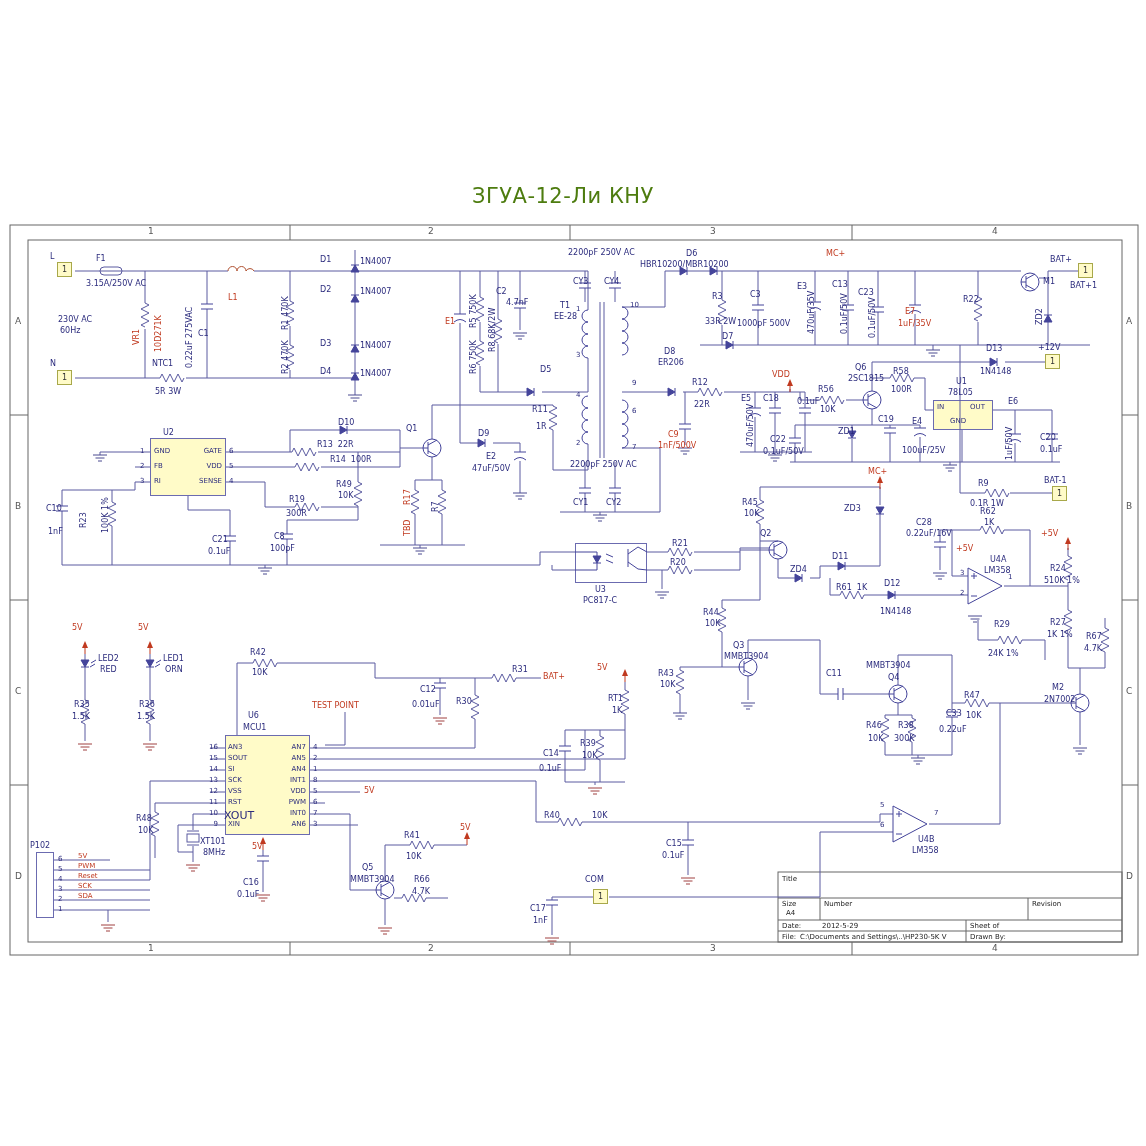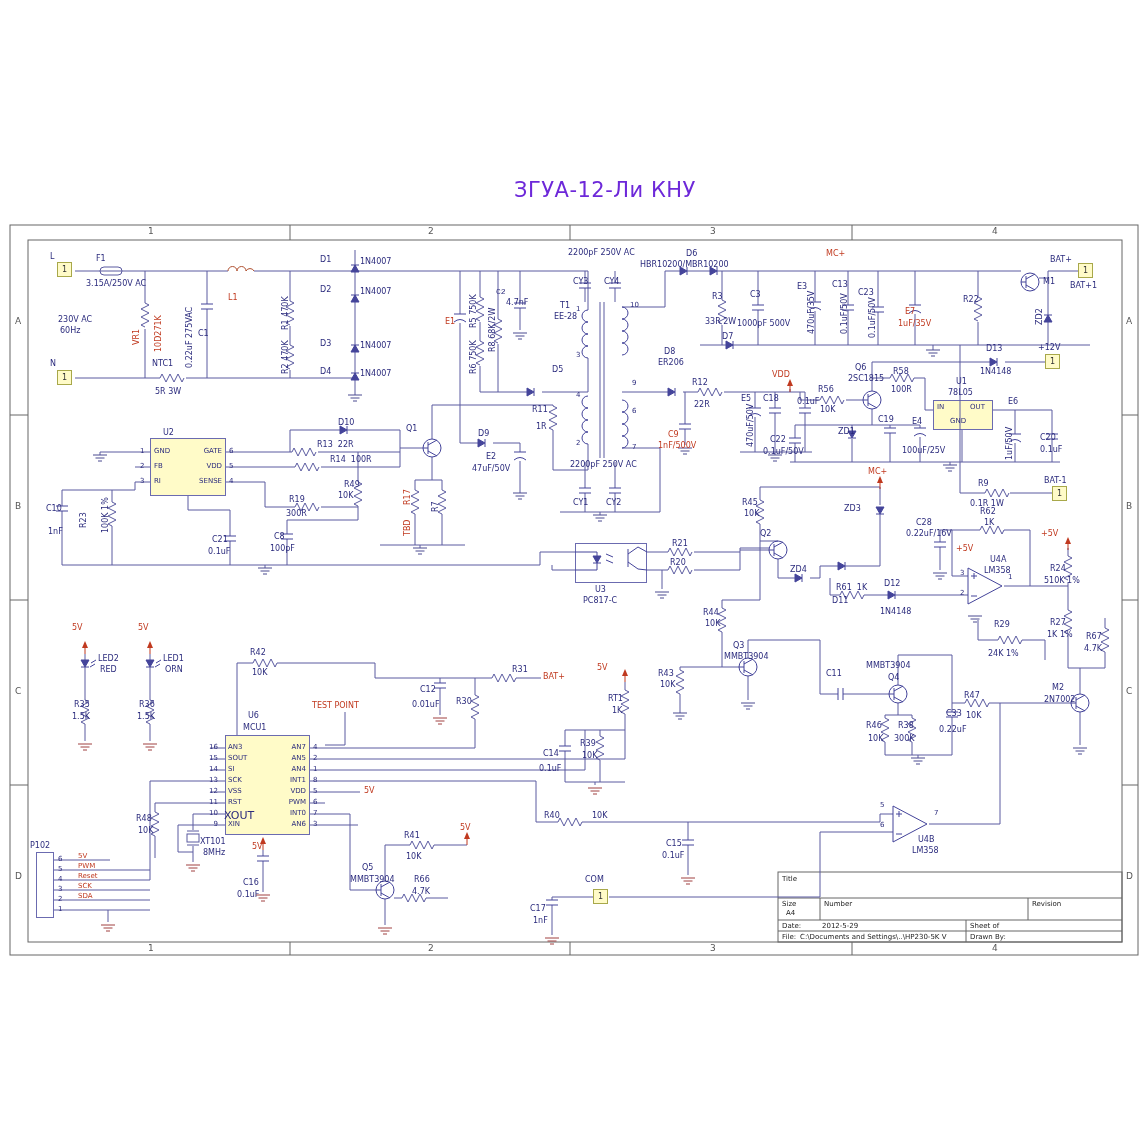--- a/index.html
+++ b/index.html
@@ -6,21 +6,21 @@
   #stage{position:relative;width:1146px;height:1146px;font-family:"DejaVu Sans",sans-serif;overflow:hidden;background:#fff;}
   #boxes,#overlay{position:absolute;left:0;top:0;width:1146px;height:1146px;}
   svg.sch{position:absolute;left:0;top:0;}
   .lbl{position:absolute;font-size:8px;line-height:1;color:#2b2b7d;white-space:pre;}
   .lbl.red{color:#c0391f;}
   .lbl.gray{color:#555;}
   .lbl.vert{transform-origin:0 0;transform:rotate(-90deg);}
   .term{position:absolute;width:15px;height:15px;background:#fffbc8;border:1px solid #a8a84a;box-sizing:border-box;font-size:8px;color:#333;text-align:center;line-height:13px;}
   .icbox{position:absolute;background:#fffbc8;border:1px solid #6b6bb0;box-sizing:border-box;}
   .icbox.white{background:#fff;}
-  .main-title{position:absolute;left:472px;top:178px;font-size:21px;color:#6d28d9;letter-spacing:.5px;margin-left:42px;}
+  .main-title{position:absolute;left:472px;top:184px;font-size:21px;color:#4d7c0f;letter-spacing:.5px;}
   .tbt{position:absolute;font-size:7px;color:#222;}
 </style>
 </head>
 <body>
 
 <div id="stage">
 
   <div id="boxes">
       <div class="icbox" style="left: 150px; top: 438px; width: 76px; height: 58px;"></div>
       <div class="icbox" style="left: 933px; top: 400px; width: 60px; height: 30px;"></div>
@@ -344,23 +344,23 @@
       <span class="lbl" style="left: 320px; top: 286px;">D2</span>
       <span class="lbl" style="left: 360px; top: 288px;">1N4007</span>
       <span class="lbl" style="left: 320px; top: 340px;">D3</span>
       <span class="lbl" style="left: 360px; top: 342px;">1N4007</span>
       <span class="lbl" style="left: 320px; top: 368px;">D4</span>
       <span class="lbl" style="left: 360px; top: 370px;">1N4007</span>
       <span class="lbl red" style="left: 445px; top: 318px;">E1</span>
       <span class="lbl vert" style="left: 470px; top: 328px;">R5 750K</span>
       <span class="lbl vert" style="left: 489px; top: 352px;">R8 68K/2W</span>
       <span class="lbl vert" style="left: 470px; top: 374px;">R6 750K</span>
-      <span class="lbl" style="left: 496px; top: 288px; font-family: Liberation Mono, monospace;">C2</span>
+      <span class="lbl" style="left: 496px; top: 288px;">C2</span>
       <span class="lbl" style="left: 506px; top: 299px;">4.7nF</span>
-      <span class="lbl" style="left: 540px; top: 366px; margin-left: 12px;">D5</span>
+      <span class="lbl" style="left: 540px; top: 366px;">D5</span>
       <span class="lbl" style="left: 568px; top: 249px;">2200pF 250V AC</span>
       <span class="lbl" style="left: 573px; top: 278px;">CY3</span>
       <span class="lbl" style="left: 604px; top: 278px;">CY4</span>
       <span class="lbl" style="left: 560px; top: 302px;">T1</span>
       <span class="lbl" style="left: 554px; top: 313px;">EE-28</span>
       <span class="lbl" style="left: 576px; top: 306px; font-size: 7px;">1</span>
       <span class="lbl" style="left: 576px; top: 352px; font-size: 7px;">3</span>
       <span class="lbl" style="left: 576px; top: 392px; font-size: 7px;">4</span>
       <span class="lbl" style="left: 576px; top: 440px; font-size: 7px;">2</span>
       <span class="lbl" style="left: 630px; top: 302px; font-size: 7px;">10</span>
@@ -428,21 +428,21 @@
       <span class="lbl red" style="left: 658px; top: 442px;">1nF/500V</span>
       <span class="lbl" style="left: 532px; top: 406px;">R11</span>
       <span class="lbl" style="left: 536px; top: 423px;">1R</span>
       <span class="lbl" style="left: 478px; top: 430px;">D9</span>
       <span class="lbl" style="left: 486px; top: 453px;">E2</span>
       <span class="lbl" style="left: 472px; top: 465px;">47uF/50V</span>
       <span class="lbl" style="left: 338px; top: 419px;">D10</span>
       <span class="lbl" style="left: 406px; top: 425px;">Q1</span>
       <span class="lbl" style="left: 284px; top: 441px; padding-left: 33px;">R13  22R</span>
       <span class="lbl" style="left: 282px; top: 456px; padding-left: 48px;">R14  100R</span>
-      <span class="lbl" style="left: 344px; top: 481px;">R49</span>
+      <span class="lbl" style="left: 336px; top: 481px;">R49</span>
       <span class="lbl" style="left: 338px; top: 492px;">10K</span>
       <span class="lbl" style="left: 289px; top: 496px;">R19</span>
       <span class="lbl" style="left: 286px; top: 510px;">300R</span>
       <span class="lbl red vert" style="left: 404px; top: 505px;">R17</span>
       <span class="lbl red vert" style="left: 404px; top: 536px;">TBD</span>
       <span class="lbl vert" style="left: 432px; top: 512px;">R7</span>
       <span class="lbl" style="left: 163px; top: 429px;">U2</span>
       <span class="lbl" style="left: 46px; top: 505px;">C10</span>
       <span class="lbl" style="left: 48px; top: 528px;">1nF</span>
       <span class="lbl vert" style="left: 80px; top: 528px;">R23</span>
@@ -453,21 +453,21 @@
       <span class="lbl" style="left: 270px; top: 545px;">100pF</span>
       <span class="lbl" style="left: 595px; top: 586px;">U3</span>
       <span class="lbl" style="left: 583px; top: 597px;">PC817-C</span>
       <span class="lbl" style="left: 672px; top: 540px;">R21</span>
       <span class="lbl" style="left: 670px; top: 559px;">R20</span>
       <span class="lbl" style="left: 742px; top: 499px;">R45</span>
       <span class="lbl" style="left: 744px; top: 510px;">10K</span>
       <span class="lbl" style="left: 760px; top: 530px;">Q2</span>
       <span class="lbl red" style="left: 868px; top: 468px;">MC+</span>
       <span class="lbl" style="left: 844px; top: 505px;">ZD3</span>
-      <span class="lbl" style="left: 832px; top: 553px; margin-top: 44px;">D11</span>
+      <span class="lbl" style="left: 832px; top: 553px;">D11</span>
       <span class="lbl" style="left: 790px; top: 566px;">ZD4</span>
       <span class="lbl" style="left: 836px; top: 584px;">R61  1K</span>
       <span class="lbl" style="left: 884px; top: 580px;">D12</span>
       <span class="lbl" style="left: 880px; top: 608px;">1N4148</span>
       <span class="lbl" style="left: 916px; top: 519px;">C28</span>
       <span class="lbl" style="left: 906px; top: 530px;">0.22uF/16V</span>
       <span class="lbl red" style="left: 956px; top: 545px;">+5V</span>
       <span class="lbl" style="left: 980px; top: 508px;">R62</span>
       <span class="lbl" style="left: 984px; top: 519px;">1K</span>
       <span class="lbl" style="left: 990px; top: 556px;">U4A</span>

